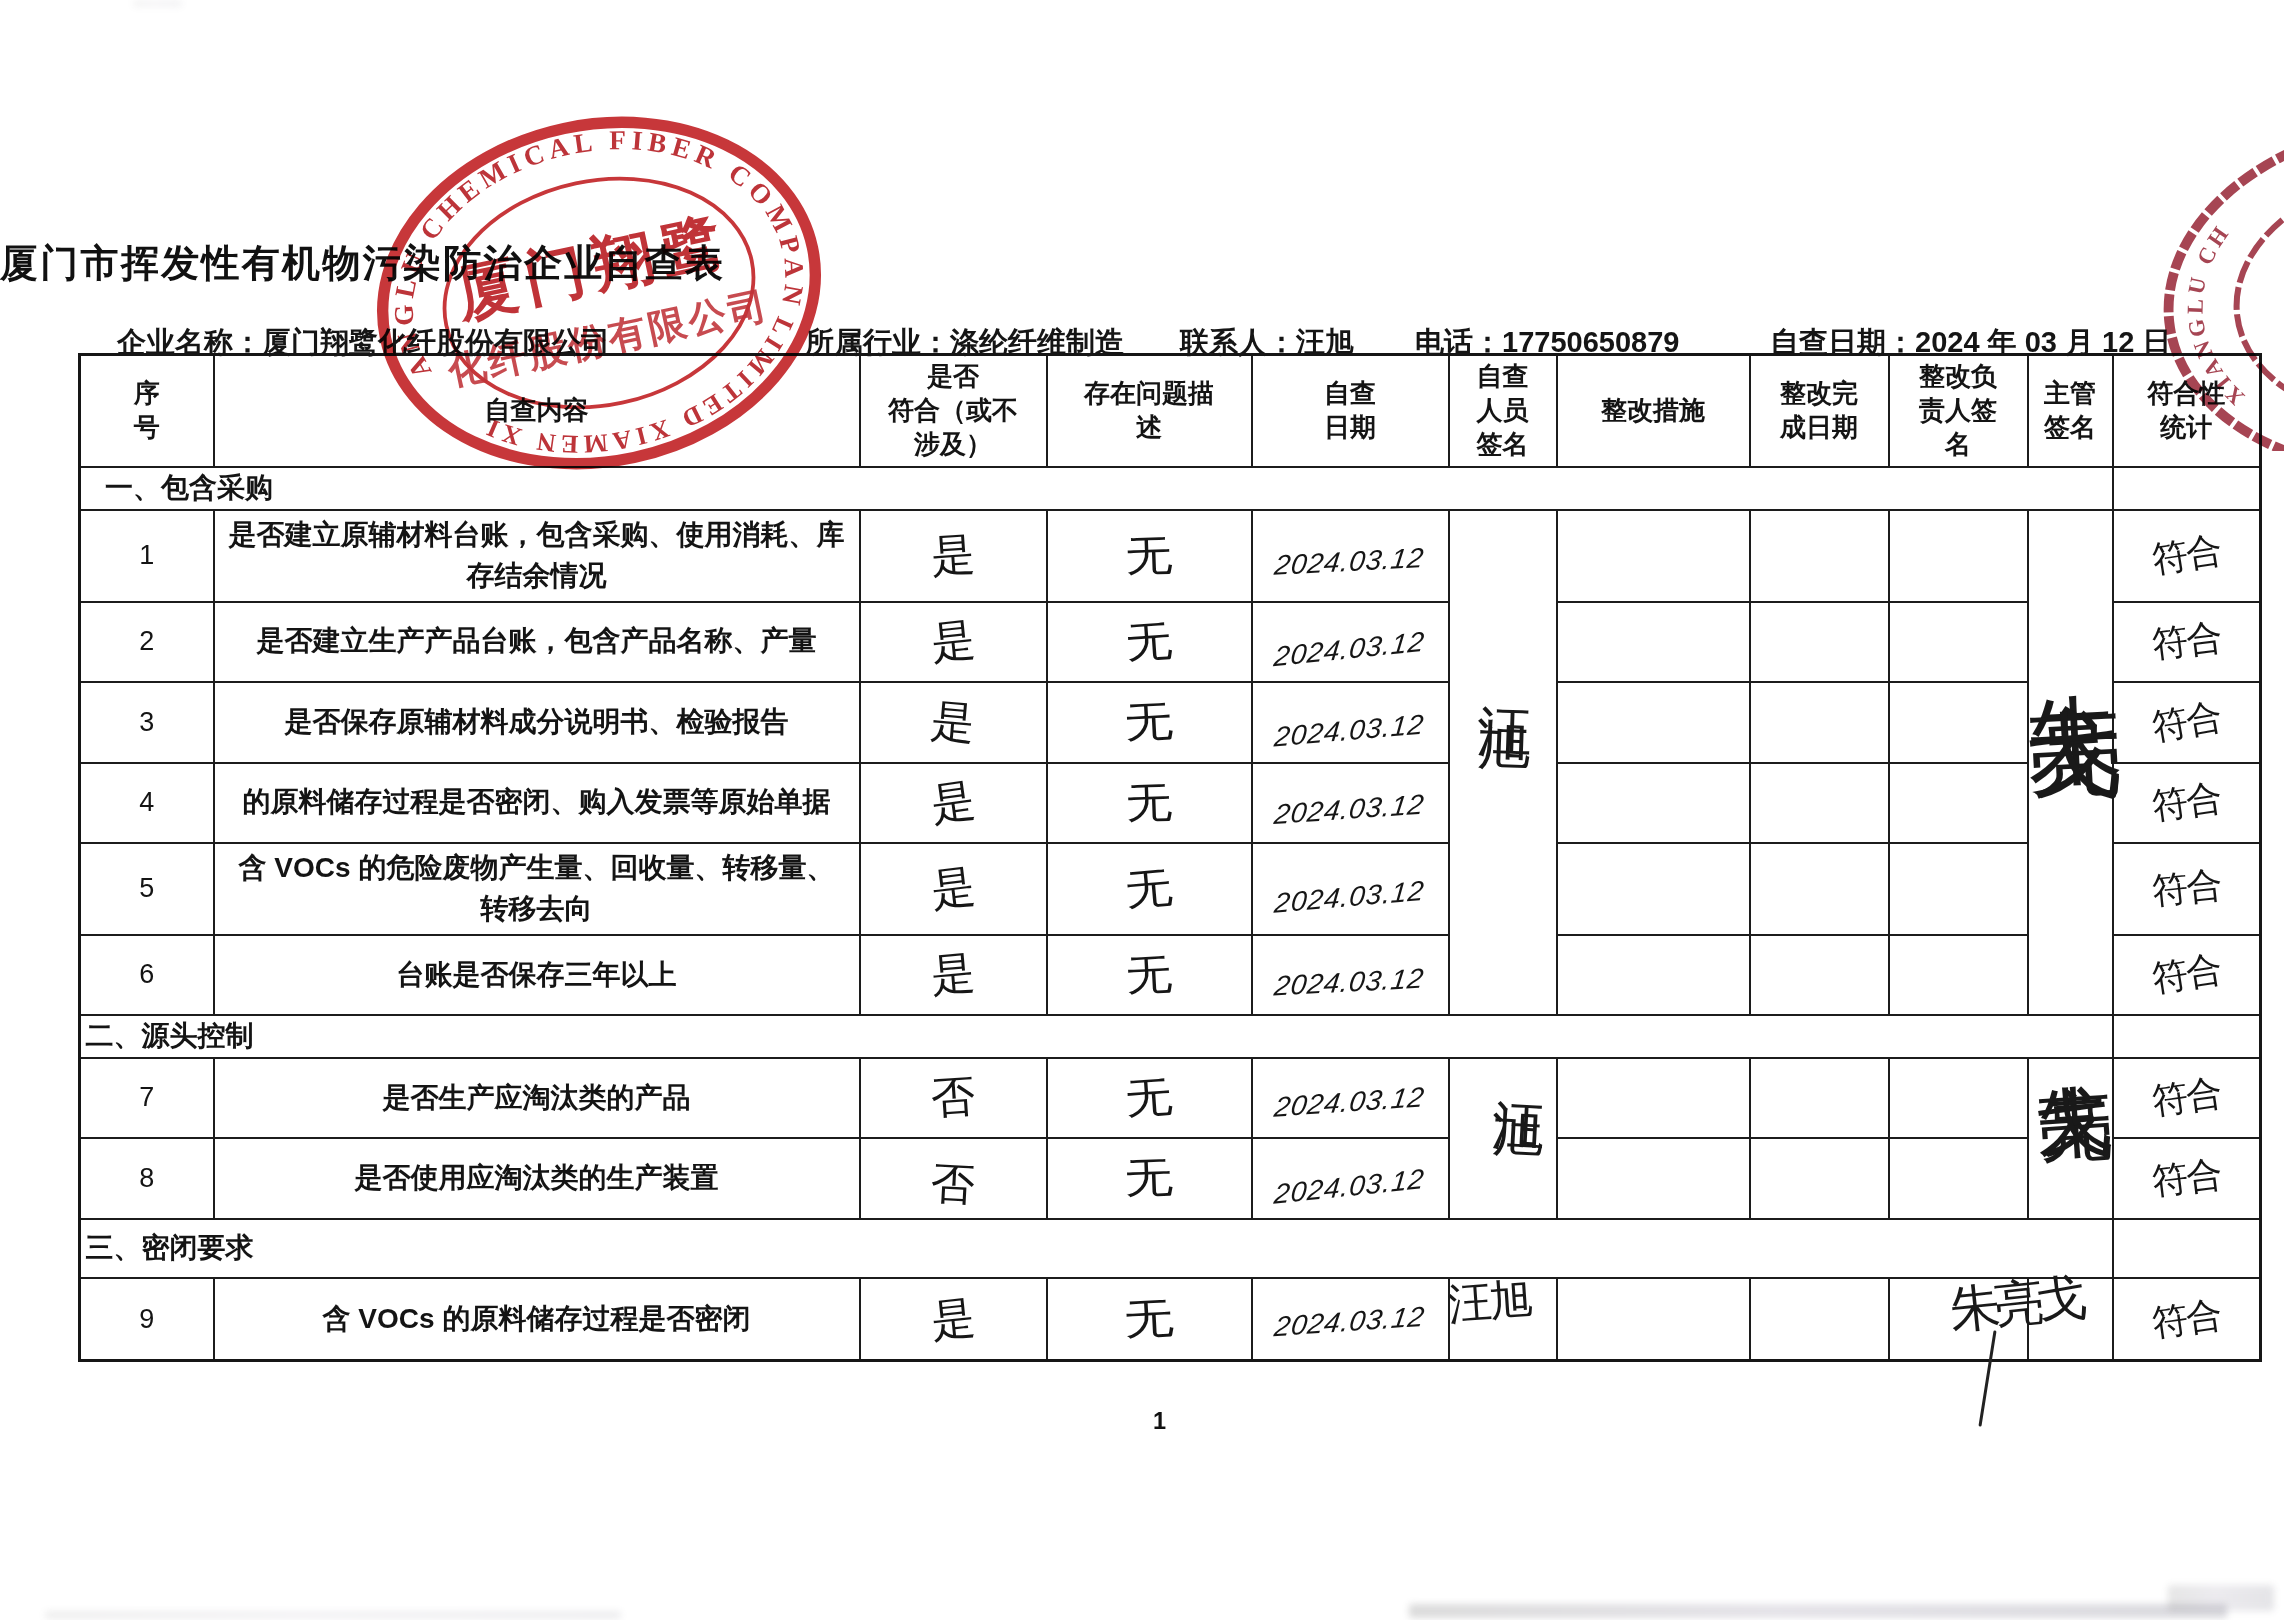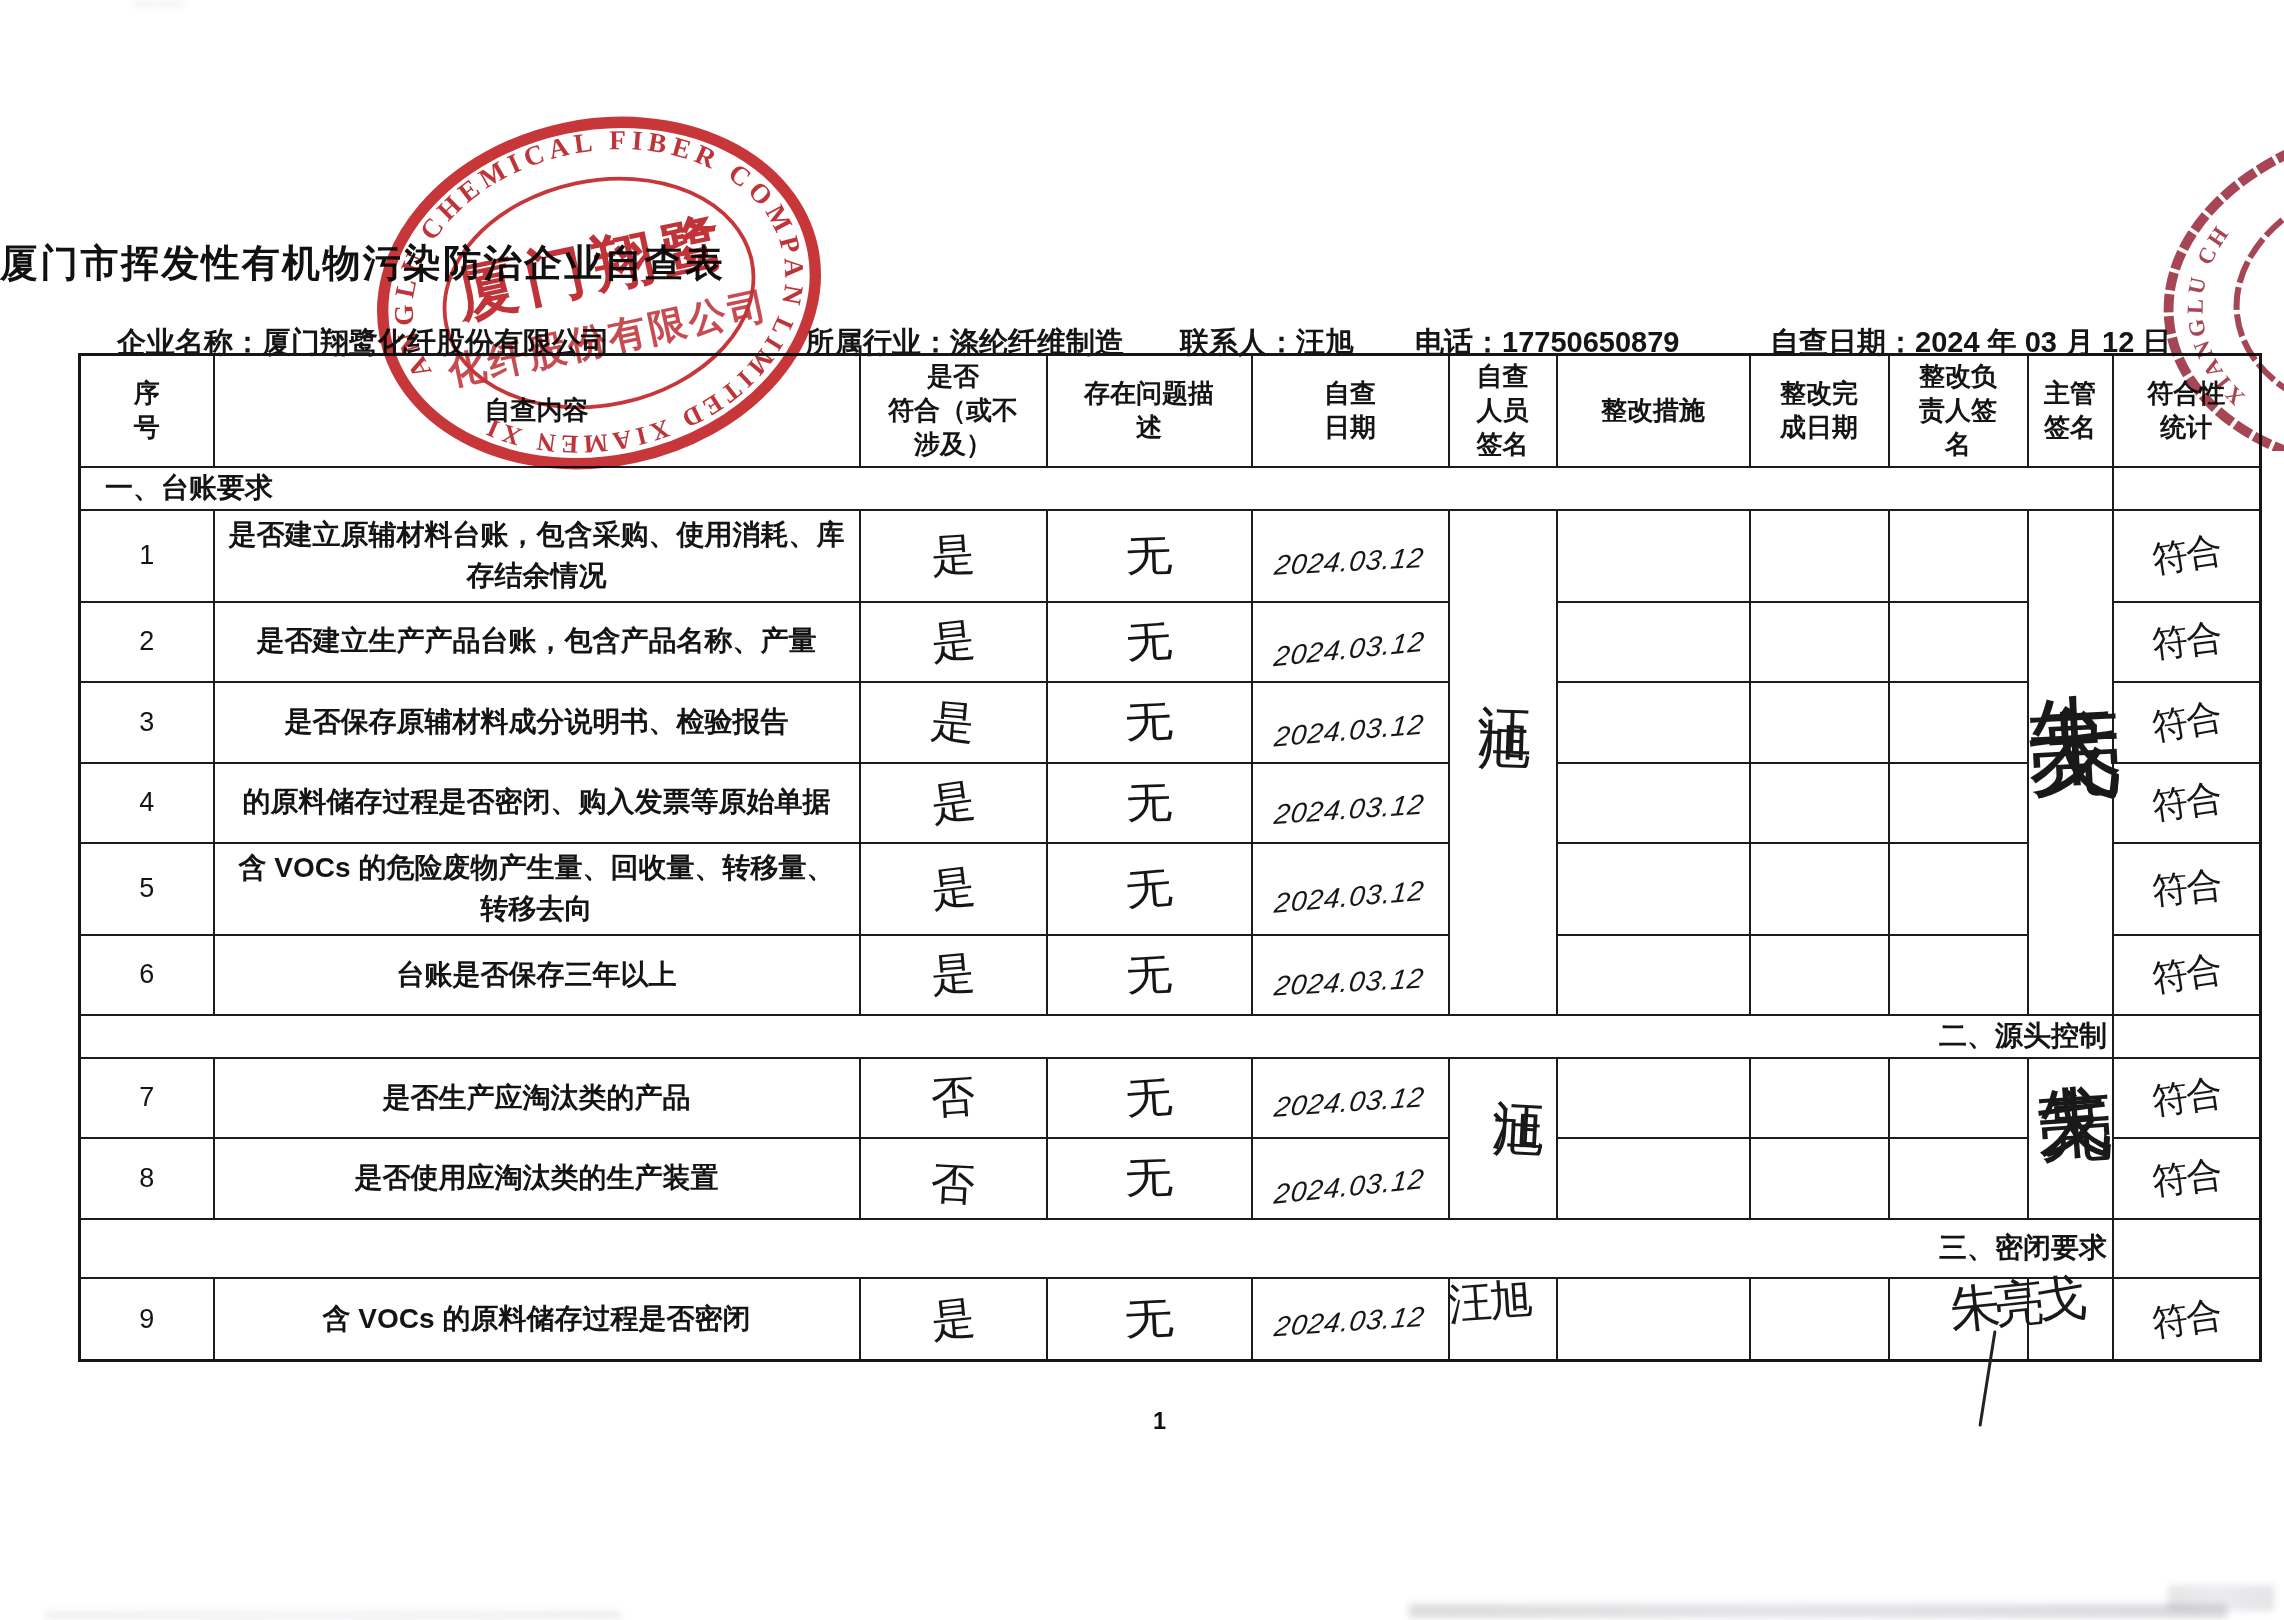--- a/index.html
+++ b/index.html
@@ -23,21 +23,21 @@
   }
   .sheet th,.sheet td{
     border:2.3px solid #1c1c1c; padding:1.5px 4.5px; vertical-align:middle;
     font-size:26px; color:#141414; overflow:visible;
   }
   .sheet th{font-weight:600; text-align:center; white-space:pre-line; line-height:1.3;}
   td.c-no{text-align:center; font-size:27px; font-weight:500;}
   td.c-content{text-align:center; padding:4.5px 12px; font-size:28px; font-weight:600; line-height:1.45;}
   td.c-sec{font-size:28px; font-weight:600;}
   td.c-sec.left{text-align:left; padding-left:24px;}
-  td.c-sec.center{text-align:right;}
+  td.c-sec.center{text-align:left;}
   td.c-hw{text-align:center;}
   
   .hw{display:inline-block; color:#161616; font-weight:500;}
   .hw-yn{font-size:44px;}
   .hw-none{font-size:42px;}
   .hw-date{font-size:28px; font-style:italic; letter-spacing:0.8px; white-space:nowrap;}
   .hw-conf{font-size:36px; letter-spacing:-1.5px;}
   .sig{position:absolute; color:#191919; font-weight:500; white-space:nowrap; z-index:6;}
   .sig.vert{writing-mode:vertical-rl; text-orientation:upright;}
   .sig-stroke{position:absolute; width:3px; background:#222; border-radius:2.3px; z-index:6;}
@@ -111,21 +111,21 @@
       <th>整改负
 责人签
 名</th>
       <th>主管
 签名</th>
       <th>符合性
 统计</th>
     </tr>
 
     <tr style="height:42px">
-      <td class="c-sec left" colspan="10">一、台账要求</td>
+      <td class="c-sec left" colspan="10">一、包含采购</td>
       <td></td>
     </tr>
 
     <tr style="height:89px">
       <td class="c-no">1</td>
       <td class="c-content">是否建立原辅材料台账，包含采购、使用消耗、库存结余情况</td>
       <td class="c-hw"><span class="hw hw-yn" style="transform:rotate(-4deg)">是</span></td>
       <td class="c-hw"><span class="hw hw-none" style="transform:rotate(-2deg) scaleX(1.12)">无</span></td>
       <td class="c-hw"><span class="hw hw-date" style="transform:skewX(-10deg) rotate(-3deg) translateY(6px)">2024.03.12</span></td>
       <td rowspan="6"></td>

